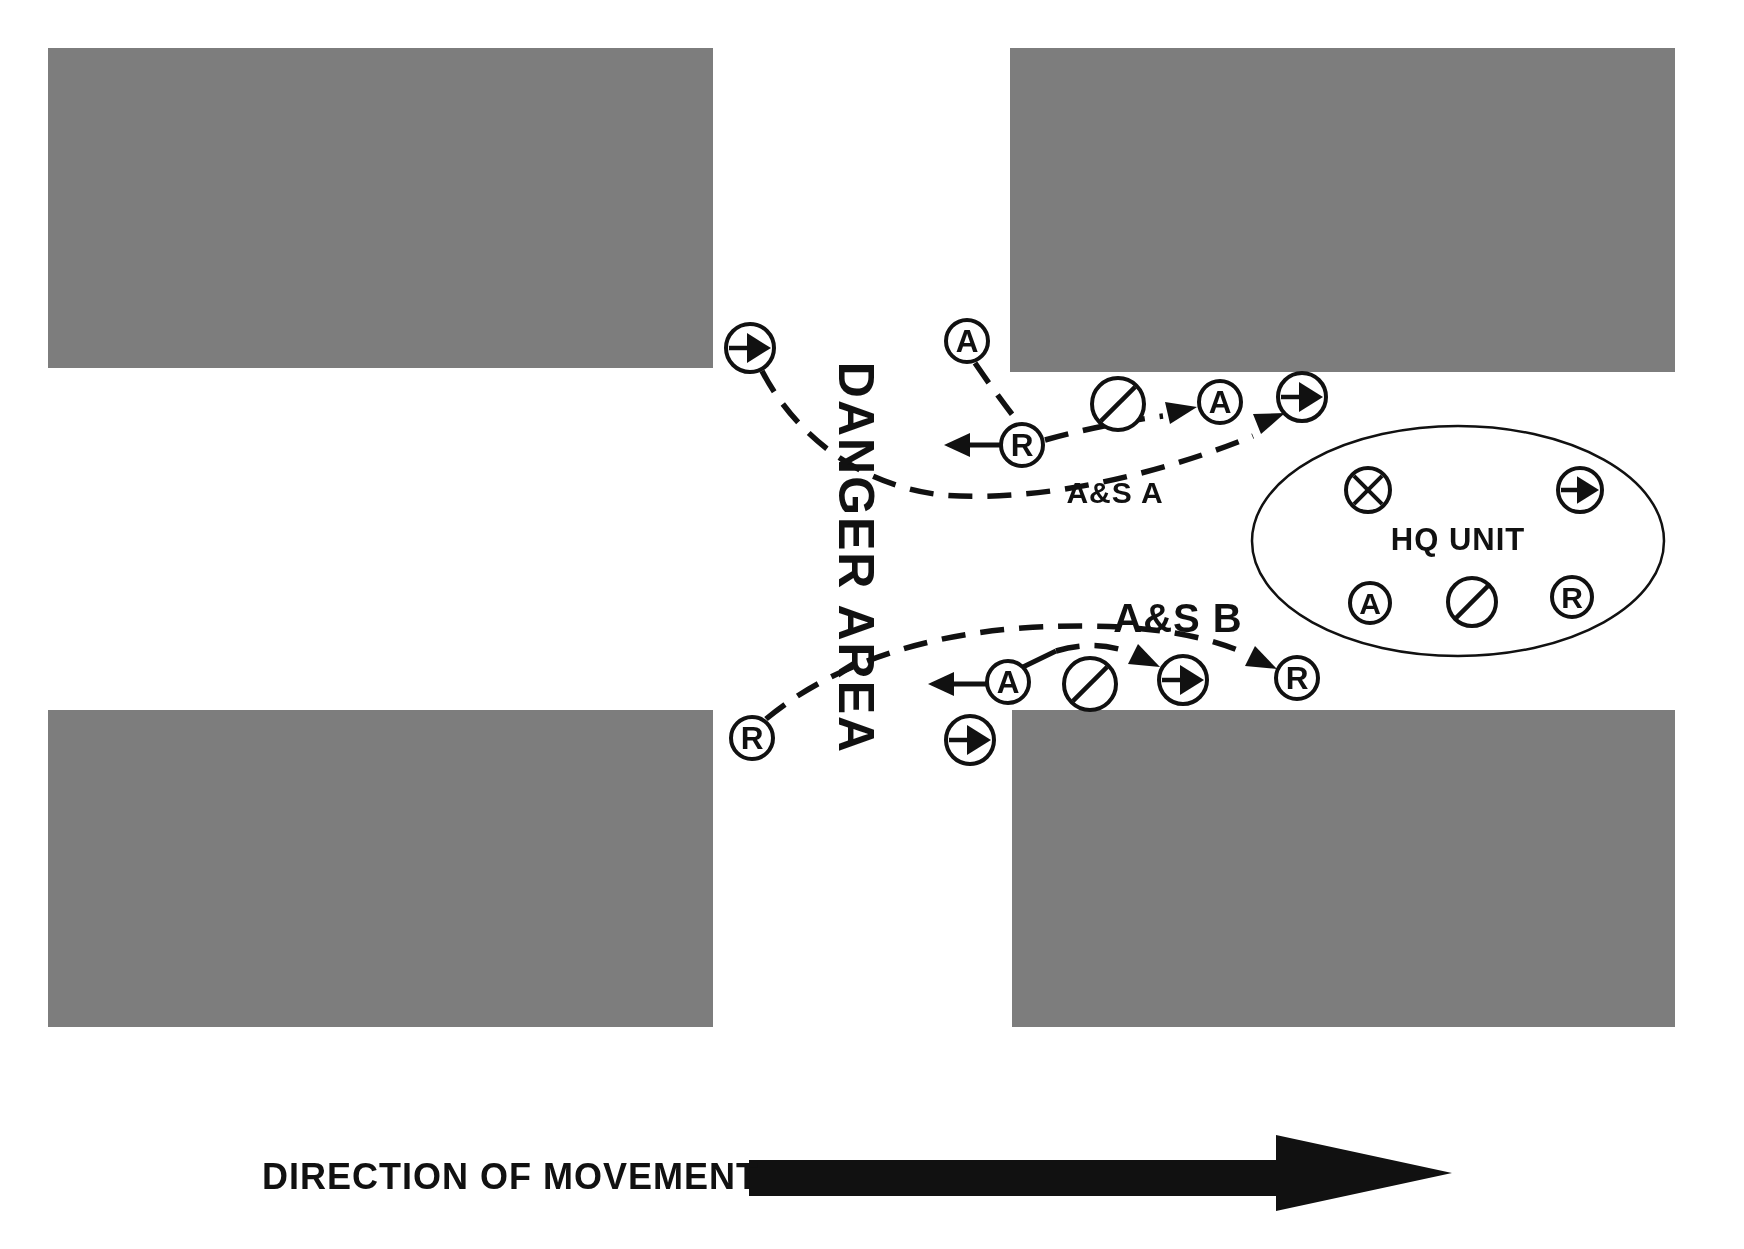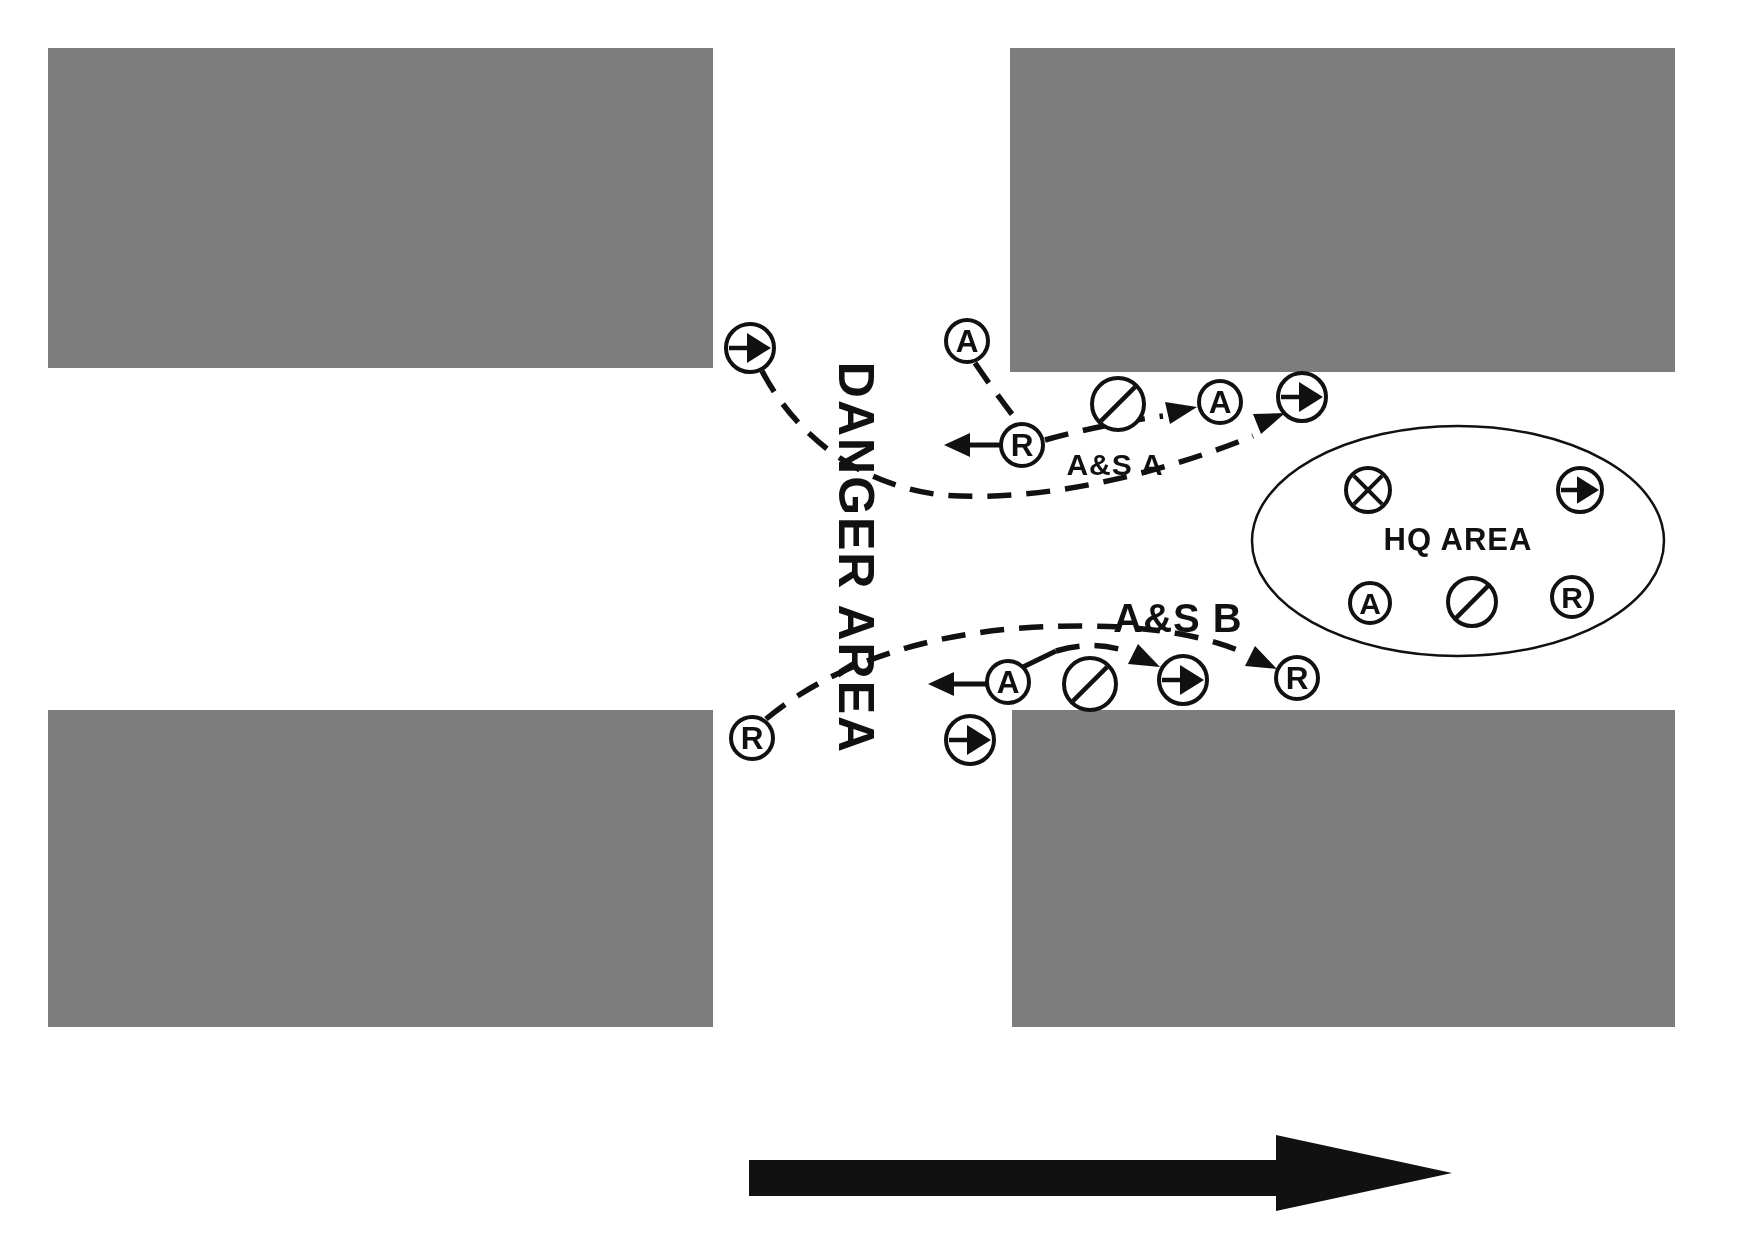--- a/index.html
+++ b/index.html
@@ -6,21 +6,21 @@
   .stage{
     position:relative;width:1744px;height:1249px;background:#ffffff;overflow:hidden;
     font-family:"Liberation Sans","DejaVu Sans",sans-serif;color:#111111;
   }
   svg{position:absolute;left:0;top:0;}
   .lbl{position:absolute;font-weight:bold;white-space:nowrap;color:#111111;}
   .danger{
     left:856px;top:558px;transform:translate(-50%,-50%) rotate(90deg);
     font-size:50px;letter-spacing:2px;
   }
-  .route-a{left:1115px;top:465px;transform:translate(-50%,-50%);font-size:30px;letter-spacing:1px;}
+  .route-a{left:1115px;top:493px;transform:translate(-50%,-50%);font-size:30px;letter-spacing:1px;}
   .route-b{left:1178px;top:618px;transform:translate(-50%,-50%);font-size:40px;letter-spacing:1px;}
   .hq{left:1458px;top:540px;transform:translate(-50%,-50%);font-size:31px;letter-spacing:1px;}
   .direction{left:262px;top:1177px;transform:translateY(-50%);font-size:36px;letter-spacing:1px;}
 </style>
 </head>
 <body>
 
 <div class="stage">
   <svg id="diagram-svg" width="1744" height="1249" viewBox="0 0 1744 1249">
       <rect x="48" y="48" width="665" height="320" fill="#7d7d7d"></rect>
@@ -118,14 +118,15 @@
       </g>
       <g>
         <rect x="749" y="1160" width="531" height="36" fill="#111111"></rect>
         <polygon points="1276,1135 1276,1211 1452,1173" fill="#111111"></polygon>
       </g>
     </svg>
 
   <div class="lbl danger">DANGER AREA</div>
   <div class="lbl route-a">A&amp;S A</div>
   <div class="lbl route-b">A&amp;S B</div>
-  <div class="lbl hq">HQ AREA</div>
+  <div class="lbl hq">HQ UNIT</div>
+  <div class="lbl direction">DIRECTION OF MOVEMENT</div>
 </div>
 
 </body></html>

